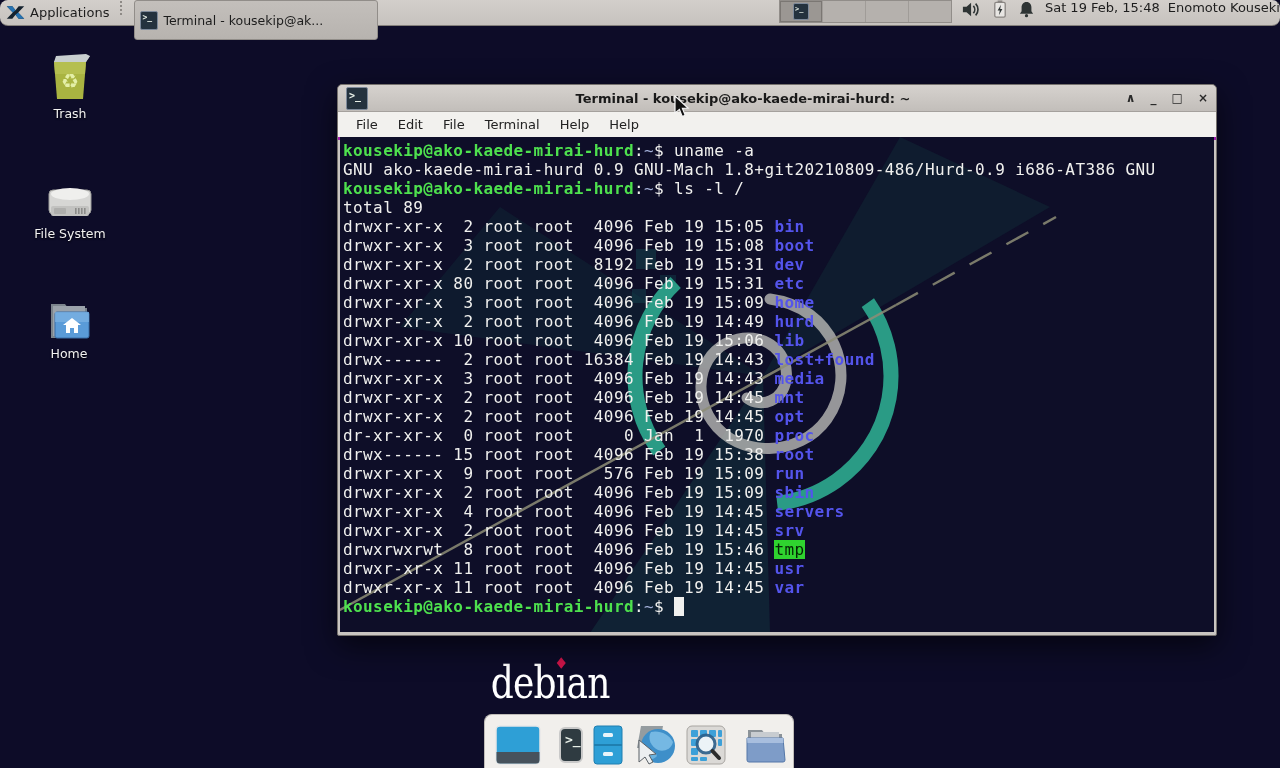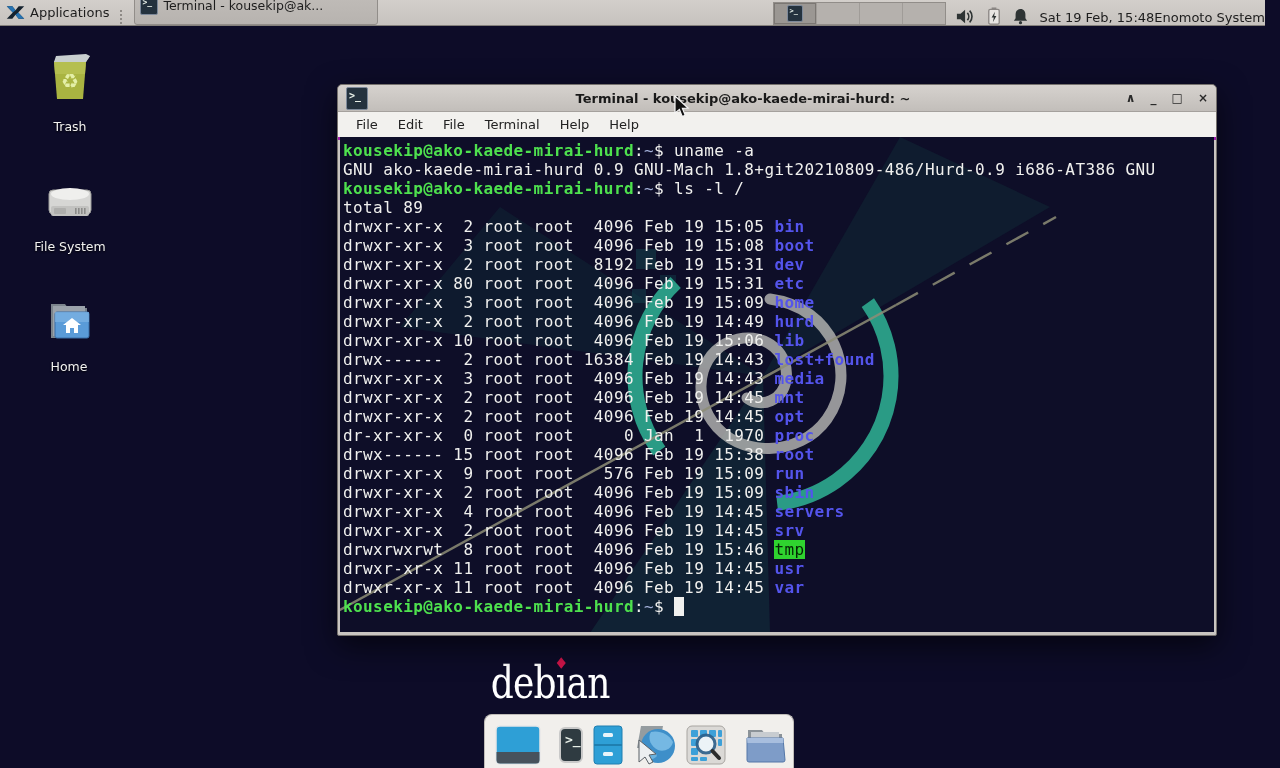--- a/index.html
+++ b/index.html
@@ -4,25 +4,26 @@
 <style>
   html,body{margin:0;padding:0;}
   body{
     width:1280px;height:768px;overflow:hidden;position:relative;
     background:#0d0c28;
     font-family:"DejaVu Sans","Liberation Sans",sans-serif;
     -webkit-font-smoothing:antialiased;
   }
   
   .panel{
-    position:absolute;left:0;top:0;right:15px;height:25px;
+    position:absolute;left:0;top:0;right:0;height:25px;
     background:linear-gradient(#d3cfcb,#c6c2be);
     border-bottom:1px solid #84807b;
-    display:flex;align-items:flex-end;font-size:13px;color:#1d1d1d;
+    display:flex;align-items:flex-start;font-size:13px;color:#1d1d1d;
     z-index:50;
+    border-radius:8px;
   }
   .app-btn{display:flex;align-items:center;gap:5px;padding:0 6px;height:100%;cursor:default;}
   .grip{width:5px;height:16px;margin:0 4px;
     background-image:radial-gradient(#8e8a86 1px, transparent 1.2px);
     background-size:4px 4px;}
   .taskbar-btn{
     display:flex;align-items:center;gap:5px;width:232px;height:20px;margin-left:6px;
     background:linear-gradient(#c3bfbb,#b7b3af);
     border:1px solid #918d89;border-radius:3px;padding:9px 5px;overflow:hidden;
   }
@@ -36,26 +37,26 @@
   .term-ico::before{content:">_";}
   .ti-16{width:15px;height:15px;font-size:8px;line-height:8px;padding:2px 0 0 1px;}
   .ti-14{width:13px;height:13px;font-size:7px;line-height:7px;padding:2px 0 0 1px;}
   .ti-20{width:18px;height:18px;font-size:10px;line-height:10px;padding:3px 0 0 2px;}
   .pager{display:flex;height:21px;margin-right:10px;border:1px solid #918d89;}
   .pager .ws{width:42px;height:100%;background:#b5b1ad;border-right:1px solid #a09c98;
     display:flex;align-items:center;justify-content:center;}
   .pager .ws:last-child{border-right:none;}
   .pager .ws.active{background:#9b9793;box-shadow:inset 0 0 0 1px #7b7773;}
   .tray{display:flex;align-items:center;gap:11px;margin-right:10px;}
-  .clock{font-size:13px;margin-right:0;white-space:nowrap;}
+  .clock{font-size:13px;margin-right:8px;white-space:nowrap;}
   .user{font-size:13px;margin-right:0;white-space:nowrap;}
   
   .desk-icon{position:absolute;width:96px;text-align:center;}
   .desk-icon .ic{height:50px;display:flex;align-items:flex-end;justify-content:center;}
-  .desk-icon .cap{margin-top:17px;color:#f2f2f2;font-size:12.5px;text-shadow:0 1px 2px #000;}
+  .desk-icon .cap{margin-top:4px;color:#f2f2f2;font-size:12.5px;text-shadow:0 1px 2px #000;}
   #di-trash{left:22px;top:52px;}
   #di-fs{left:22px;top:172px;}
   #di-home{left:21px;top:292px;}
   
   .twin{
     position:absolute;left:337px;top:84px;width:878px;height:550px;
     background:#c9c5c1;border:1px solid #75716d;border-radius:5px 5px 2px 2px;
     box-shadow:0 10px 30px rgba(0,0,0,.6);z-index:20;
   }
   .titlebar{height:26px;display:flex;align-items:center;padding:0 8px;
@@ -141,21 +142,21 @@
       <rect x="4.5" y="0.5" width="5" height="2" fill="#8a8683"></rect>
       <rect x="1.5" y="2.5" width="11" height="15.5" rx="1.5" fill="#e8e6e3" stroke="#8a8683" stroke-width="1.4"></rect>
       <polygon points="8,5 4.5,11 6.8,11 5.8,16 9.5,9.5 7.2,9.5" fill="#2e3434"></polygon>
     </svg>
     <svg width="17" height="18" viewBox="0 0 18 19">
       <path d="M9 2 C5.5 2 3.8 4.8 3.8 8 L3.8 12 L2 14.5 L16 14.5 L14.2 12 L14.2 8 C14.2 4.8 12.5 2 9 2 Z" fill="#2e3434"></path>
       <circle cx="9" cy="16.6" r="1.7" fill="#2e3434"></circle>
     </svg>
   </div>
   <div class="clock">Sat 19 Feb, 15:48</div>
-  <div class="user">Enomoto System</div>
+  <div class="user">Enomoto Kouseki</div>
 </div>
 
 <div class="desk-icon" id="di-trash">
   <div class="ic">
     <svg width="48" height="50" viewBox="0 0 48 50">
       <polygon points="8,10 40,10 44,4 12,4" fill="#9aa3a3"></polygon>
       <polygon points="8,10 40,10 44,4 40,2 10,4" fill="#c8cfcf"></polygon>
       <path d="M8 10 L40 10 L37 47 L11 47 Z" fill="#a9b441"></path>
       <path d="M8 10 L40 10 L39 22 L9 22 Z" fill="#b8c254" opacity=".8"></path>
       <text x="24" y="36" font-size="20" text-anchor="middle" fill="#e4efa8" font-family="DejaVu Sans">♻</text>

